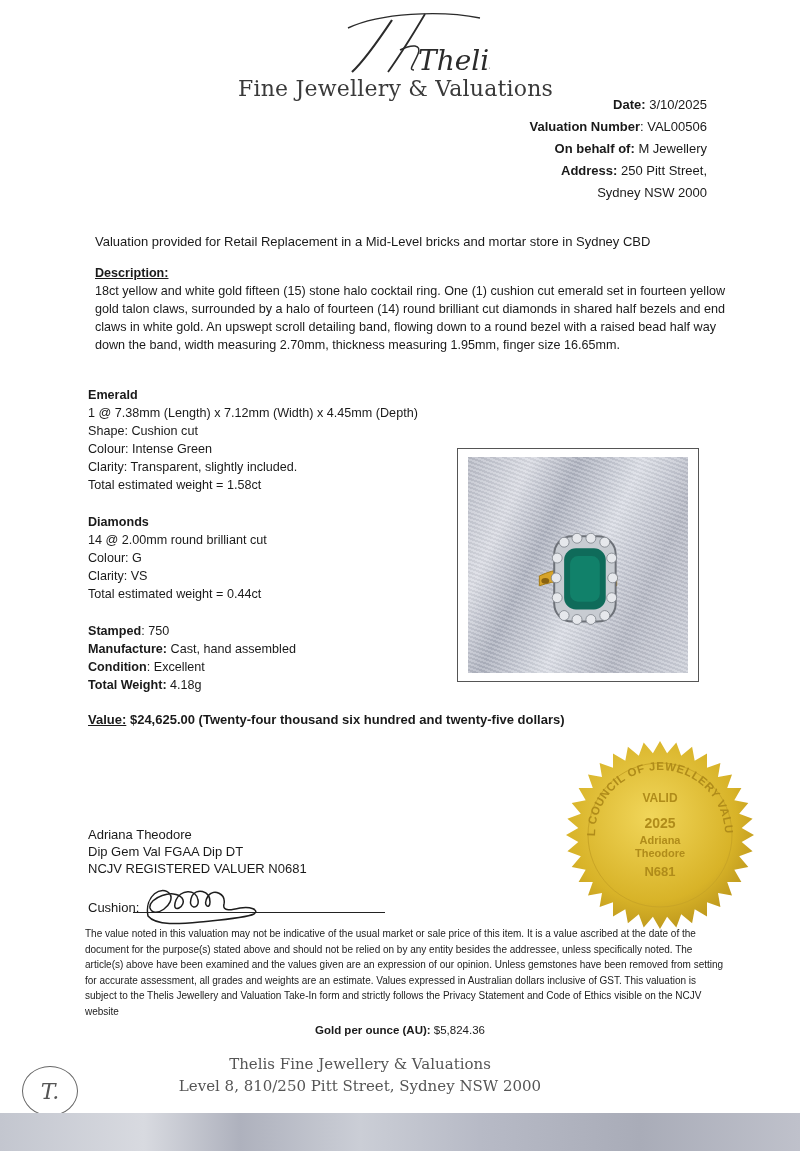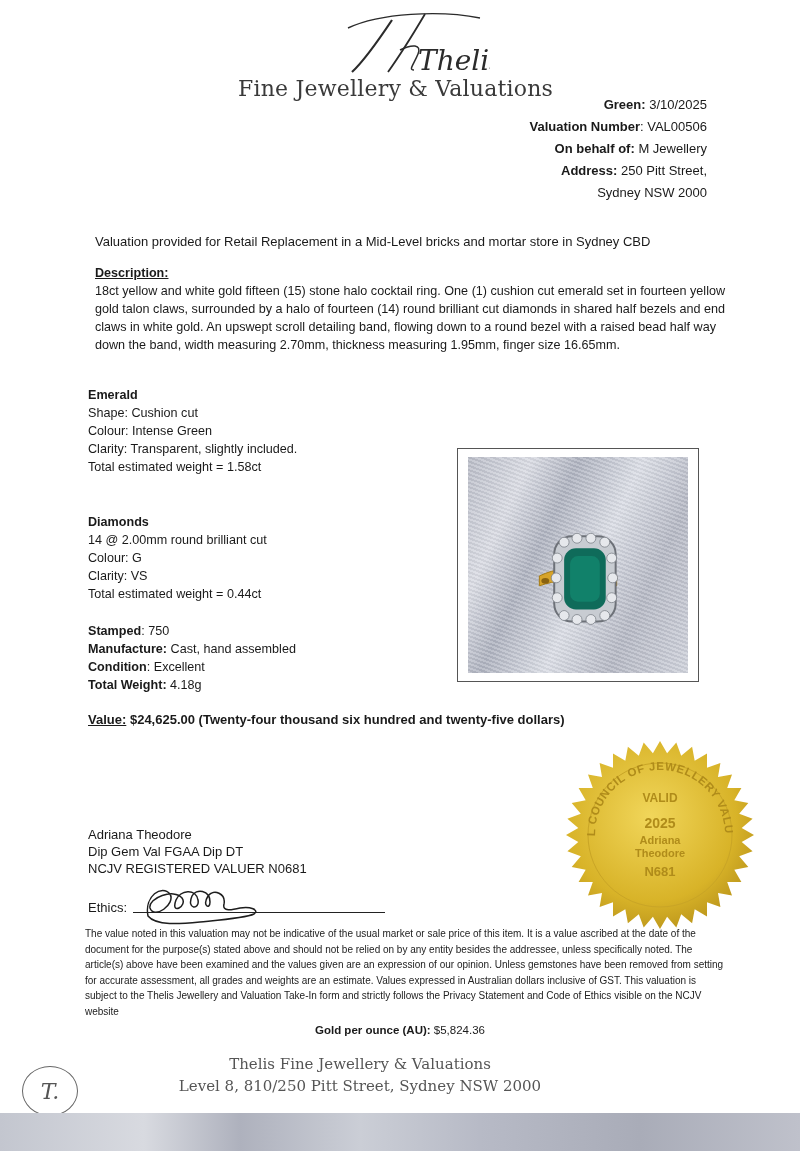--- a/index.html
+++ b/index.html
@@ -74,21 +74,21 @@
   <path d="M18 20 C50 5, 110 2, 150 10" fill="none" stroke="#2b2b2b" stroke-width="1.4"></path>
   <path d="M62 12 C50 30, 35 52, 22 64" fill="none" stroke="#2b2b2b" stroke-width="2.2"></path>
   <path d="M95 6 C82 28, 68 50, 58 64" fill="none" stroke="#2b2b2b" stroke-width="1.8"></path>
   <path d="M70 42 C82 36, 92 36, 88 46 C84 56, 78 62, 84 62" fill="none" stroke="#2b2b2b" stroke-width="1.5"></path>
   <text x="88" y="62" font-family="DejaVu Serif, serif" font-style="italic" font-size="28" fill="#2b2b2b">Thelis</text>
 </svg>
 <div class="abs logo-tagline">Fine Jewellery &amp; Valuations</div>
 
 <div class="abs meta">
   <div class="row">
-    <b>Green:</b>
+    <b>Date:</b>
     <span>3/10/2025</span>
   </div>
   <div class="row">
     <b>Valuation Number</b>: <span>VAL00506</span>
   </div>
   <div class="row">
     <b>On behalf of:</b>
     <span>M Jewellery</span>
   </div>
   <div class="row">
@@ -100,20 +100,21 @@
 
 <div class="abs purpose">Valuation provided for Retail Replacement in a Mid-Level bricks and mortar store in Sydney CBD</div>
 
 <div class="abs desc">
   <div class="section-title-u">Description:</div>
   <div>18ct yellow and white gold fifteen (15) stone halo cocktail ring. One (1) cushion cut emerald set in fourteen yellow gold talon claws, surrounded by a halo of fourteen (14) round brilliant cut diamonds in shared half bezels and end claws in white gold. An upswept scroll detailing band, flowing down to a round bezel with a raised bead half way down the band, width measuring 2.70mm, thickness measuring 1.95mm, finger size 16.65mm.</div>
 </div>
 
 <div class="abs spec" style="top:386px">
   <div class="h">Emerald</div>
+  <div>1 @ 7.38mm (Length) x 7.12mm (Width) x 4.45mm (Depth)</div>
   <div>Shape: Cushion cut</div>
   <div>Colour: Intense Green</div>
   <div>Clarity: Transparent, slightly included.</div>
   <div>Total estimated weight = 1.58ct</div>
 </div>
 
 <div class="abs spec" style="top:513px">
   <div class="h">Diamonds</div>
   <div>14 @ 2.00mm round brilliant cut</div>
   <div>Colour: G</div>
@@ -186,21 +187,21 @@
     <text x="95" y="117" font-size="11">Theodore</text>
     <text x="95" y="136" font-size="13">N681</text>
   </g>
 </svg>
 
 <div class="abs valuer">
   <div>Adriana Theodore</div>
   <div>Dip Gem Val FGAA Dip DT</div>
   <div>NCJV REGISTERED VALUER N0681</div>
 </div>
-<div class="abs signed">Ethics:</div>
+<div class="abs signed">Cushion:</div>
 <div class="abs sign-line"></div>
 <svg class="abs signature" viewBox="0 0 130 50">
   <path d="M8 40 C4 20, 22 8, 30 18 C36 28, 14 44, 10 32 C8 22, 34 12, 42 22 C48 30, 30 40, 36 24 C40 14, 56 12, 58 24 C60 34, 46 34, 52 20 C56 12, 70 14, 70 26 C70 34, 62 30, 68 20 C74 12, 86 18, 84 28 C82 36, 92 34, 100 32 C110 30, 120 34, 114 38 C106 42, 80 44, 60 46 C40 48, 16 50, 8 40 Z" fill="none" stroke="#1e1e1e" stroke-width="1.5"></path>
 </svg>
 
 <div class="abs disclaimer">The value noted in this valuation may not be indicative of the usual market or sale price of this item. It is a value ascribed at the date of the document for the purpose(s) stated above and should not be relied on by any entity besides the addressee, unless specifically noted. The article(s) above have been examined and the values given are an expression of our opinion. Unless gemstones have been removed from setting for accurate assessment, all grades and weights are an estimate. Values expressed in Australian dollars inclusive of GST. This valuation is subject to the Thelis Jewellery and Valuation Take-In form and strictly follows the Privacy Statement and Code of Ethics visible on the NCJV website</div>
 
 <div class="abs gold">
   <b>Gold per ounce (AU):</b>
   <span>$5,824.36</span>

